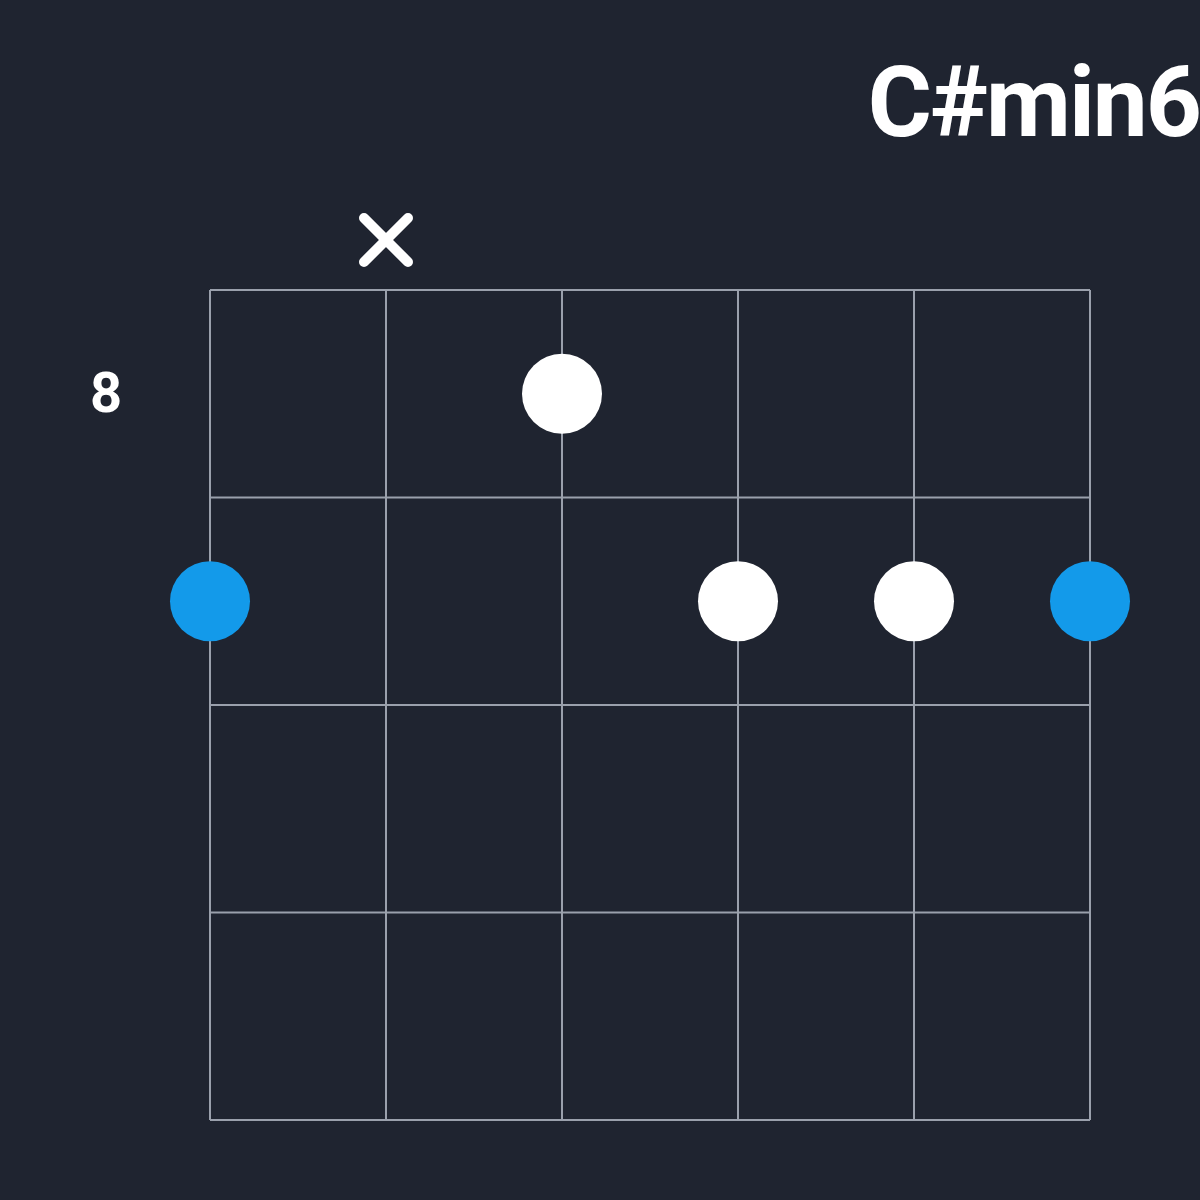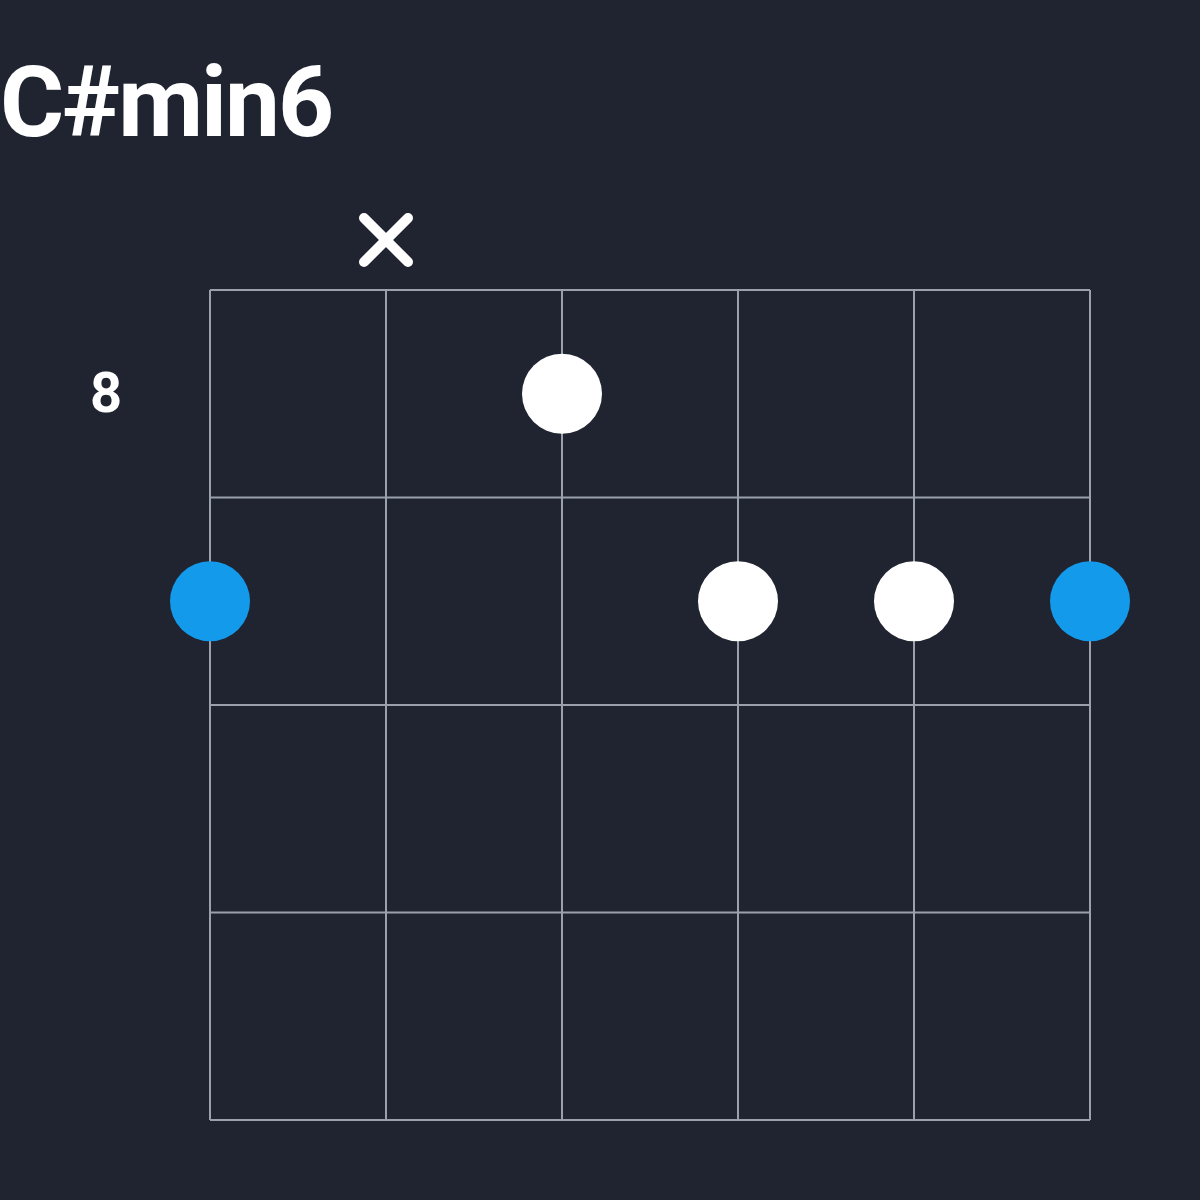--- a/index.html
+++ b/index.html
@@ -14,21 +14,21 @@
     .wrap {
       width: 1200px;
       height: 1200px;
       position: relative;
     }
     .title {
       position: absolute;
       left: 0;
       right: 0;
       top: 45px;
-      text-align: left;
+      text-align: right;
       font-size: 98px;
       font-weight: 700;
       letter-spacing: -2px;
     }
     .fretnum {
       position: absolute;
       font-size: 56px;
       font-weight: 700;
     }
     svg {

